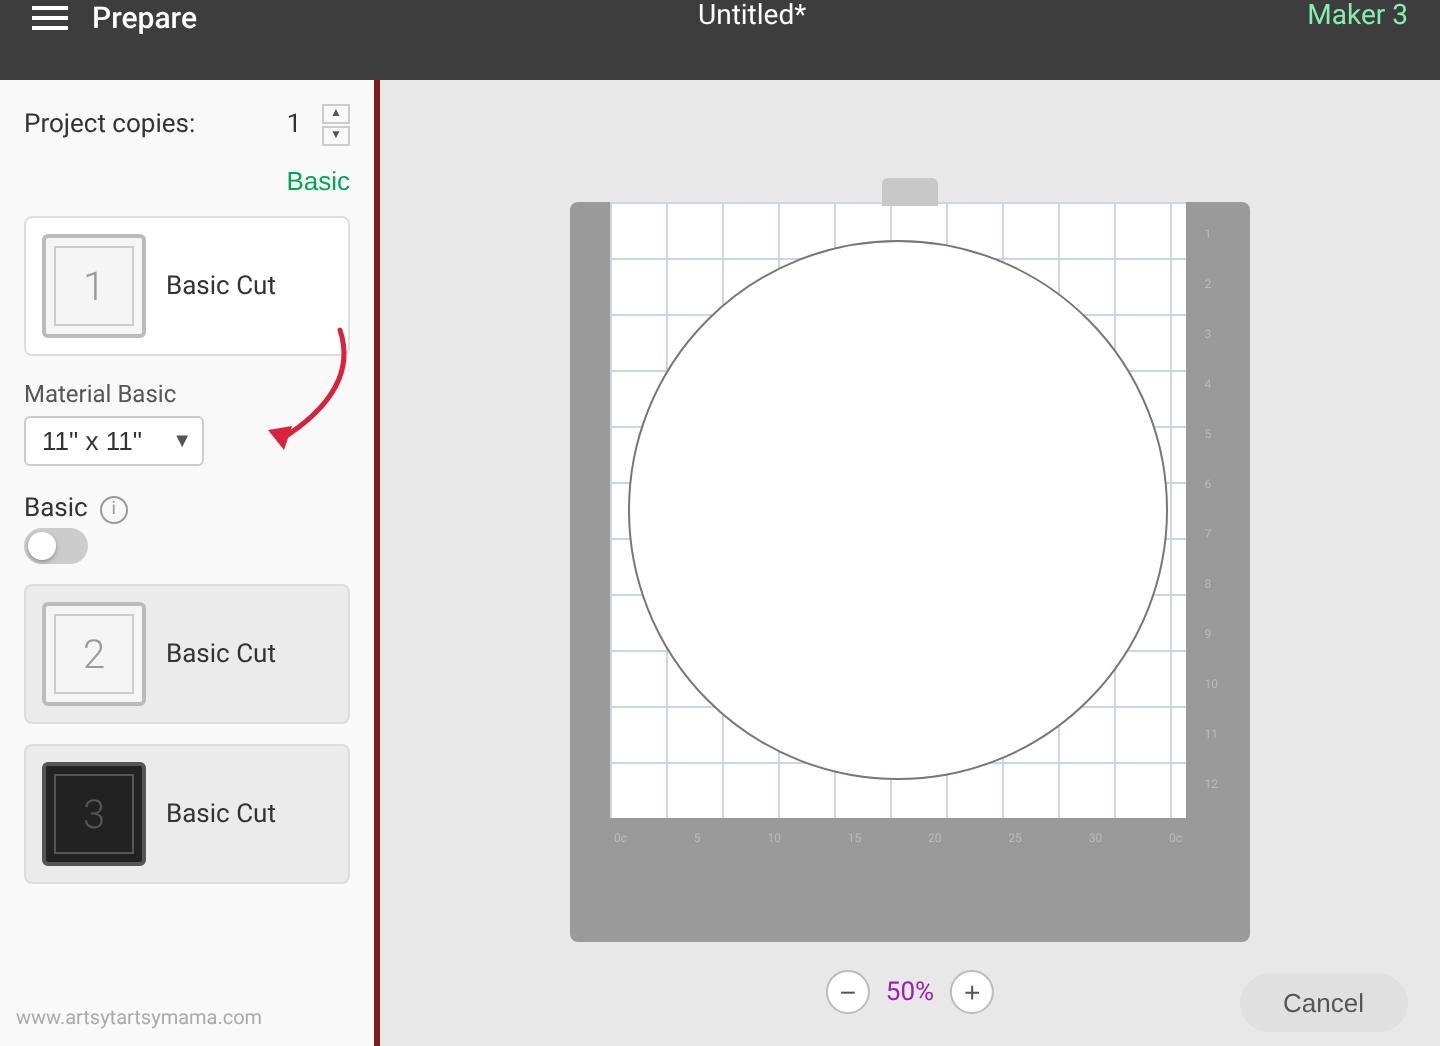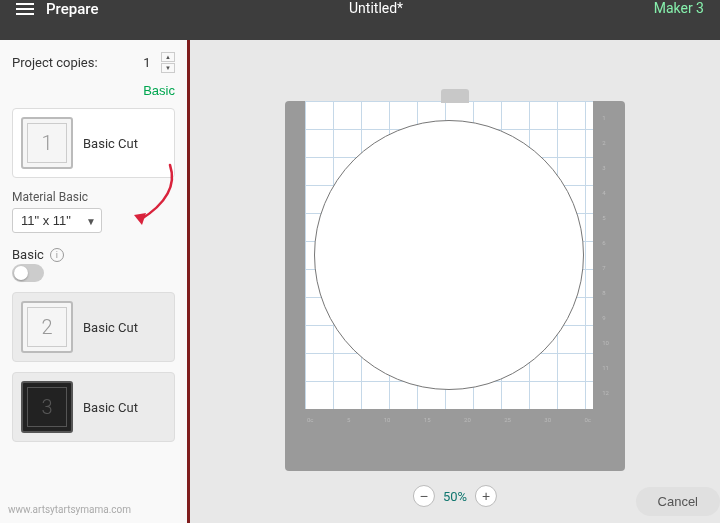--- a/index.html
+++ b/index.html
@@ -321,34 +321,34 @@
       background: white;
       display: flex;
       align-items: center;
       justify-content: center;
       font-size: 14px;
       cursor: pointer;
       color: #555;
     }
     .zoom-label {
       font-size: 13px;
-      color: #0f766e;
+      color: #a21caf;
     }
 
     
     .footer-bar {
       position: absolute;
       bottom: 0;
       right: 0;
       width: 530px;
       height: 44px;
       display: flex;
       align-items: center;
       justify-content: flex-end;
-      padding: 0 0;
+      padding: 0 16px;
       gap: 12px;
     }
     .cancel-btn {
       background: #e0e0e0;
       border: none;
       border-radius: 20px;
       padding: 7px 22px;
       font-size: 13px;
       color: #555;
       cursor: pointer;

